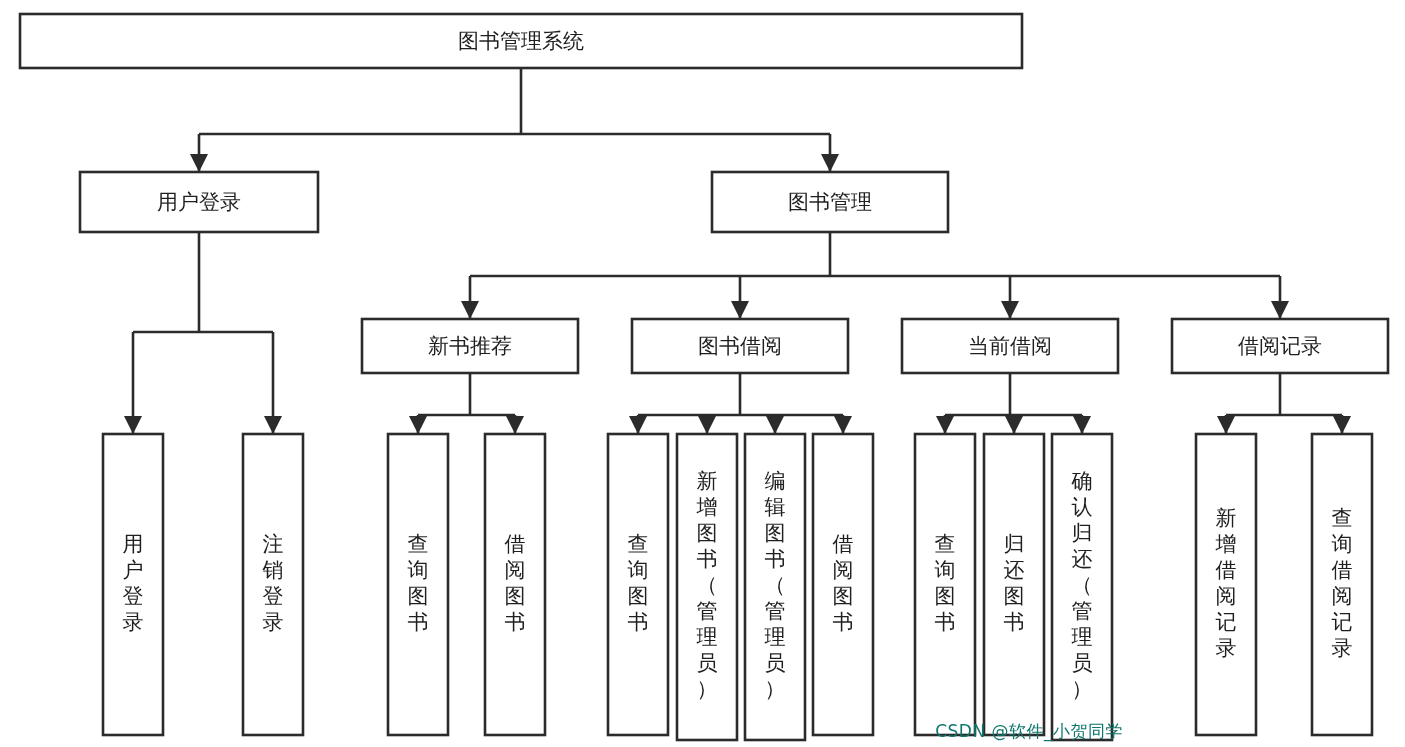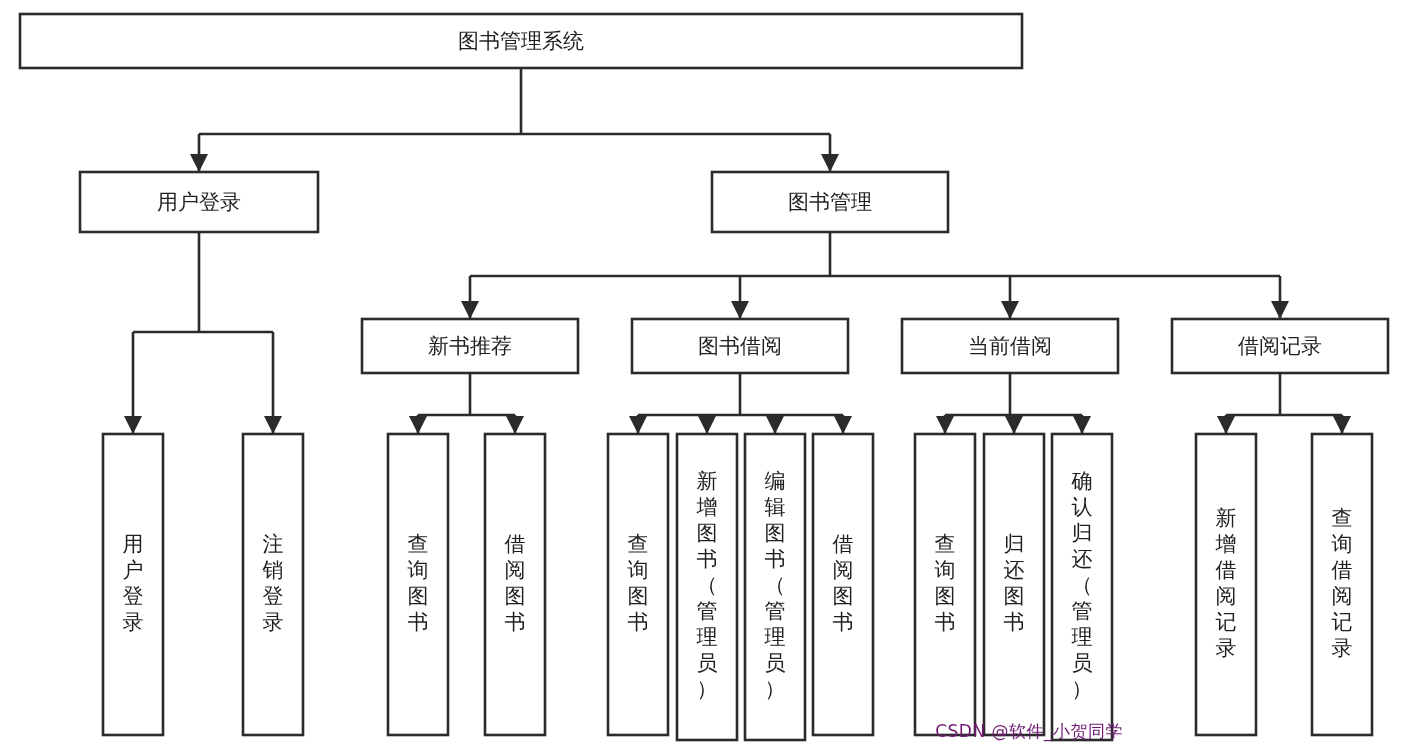--- a/index.html
+++ b/index.html
@@ -54,21 +54,21 @@
     font-family: "DejaVu Sans", "Liberation Sans", sans-serif;
     font-size: 21px;
     text-anchor: middle;
   }
   .watermark {
     position: absolute;
     right: 8px;
     bottom: 4px;
     font-family: "DejaVu Sans", "Liberation Sans", sans-serif;
     font-size: 17px;
-    color: #701a75;
+    color: #0f766e;
     white-space: nowrap;
     letter-spacing: 0.5px;
   }
 </style>
 </head>
 <body>
 
 <div id="diagram-root">
 
   <svg id="tree-svg" viewBox="0 0 1405 747">

